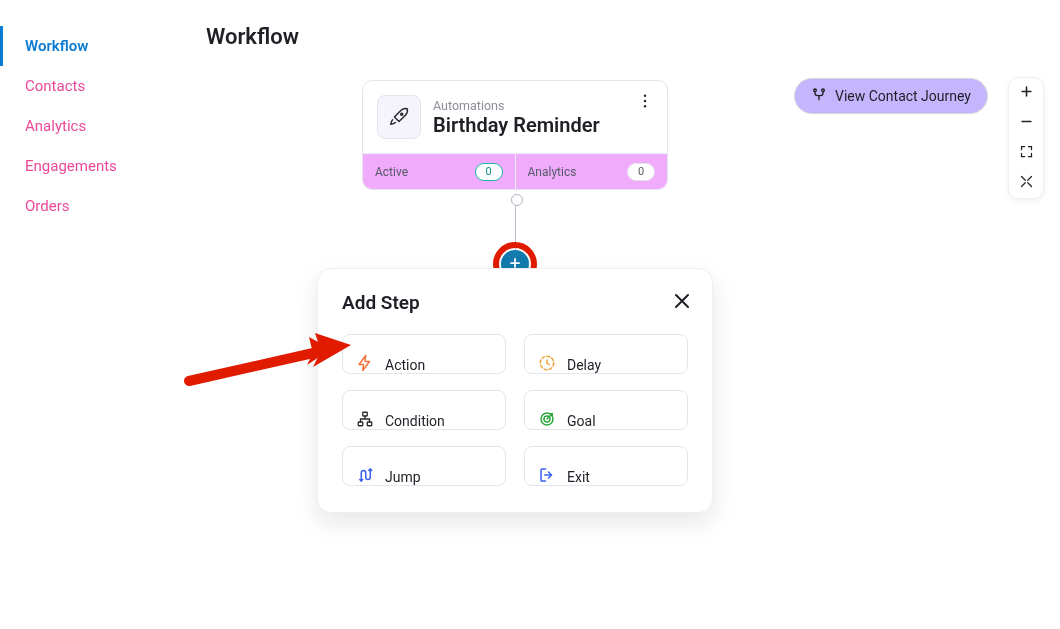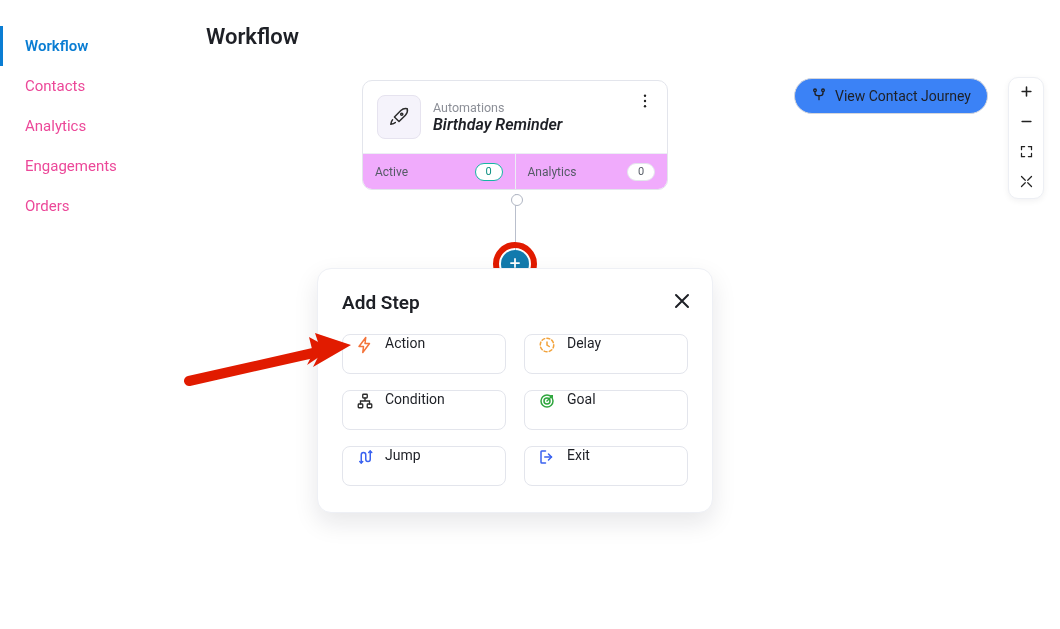--- a/index.html
+++ b/index.html
@@ -70,21 +70,21 @@
     width: 44px; height: 44px;
     border: 1px solid #e6e3ef;
     background: #f5f3fb;
     border-radius: 8px;
     display: flex; align-items: center; justify-content: center;
     margin-right: 12px;
   }
   .wf-icon-box svg { width: 22px; height: 22px; }
   .wf-card-texts { line-height: 1.2; }
   .wf-subtitle { font-size: 12.5px; color: #8c8f97; }
-  .wf-title { font-size: 16px; font-weight: 600; color: #1e2026; font-style: italic; }
+  .wf-title { font-size: 20px; font-weight: 600; color: #1e2026; }
   .wf-more {
     position: absolute;
     right: 10px; top: 10px;
     width: 24px; height: 24px;
     display:flex; align-items:center; justify-content:center;
     cursor:pointer;
     color:#222;
   }
   .wf-stats {
     display: flex;
@@ -169,21 +169,21 @@
     cursor:pointer;
     color:#1e2026;
   }
   .step-grid {
     margin-top:20px;
     display:grid;
     grid-template-columns: 1fr 1fr;
     gap: 16px 18px;
   }
   .step-btn {
-    display:flex; align-items:flex-start;
+    display:flex; align-items:flex-end;
     height:40px;
     border:1px solid #e3e5ec;
     border-radius:8px;
     padding-left:12px;
     cursor:pointer;
     font-size:14px;
     color:#1e2026;
   }
   .step-btn .icon {
     width:20px; height:20px;
@@ -202,21 +202,21 @@
   .journey-btn {
     position: absolute;
     top: 78px; right: 72px;
     height: 36px;
     padding: 0 16px;
     border: 1px solid #d4d6dc;
     border-radius: 18px;
     display:flex; align-items:center;
     font-size:14px; color:#1e2026;
     cursor:pointer;
-    background:#3b82f6;
+    background:#c4b5fd;
   }
   .journey-btn svg { width:16px; height:16px; margin-right:8px; }
 
   .zoom-panel {
     position:absolute;
     top:77px; right:16px;
     width:36px;
     border:1px solid #edeff4;
     border-radius:10px;
     background:#fff;

